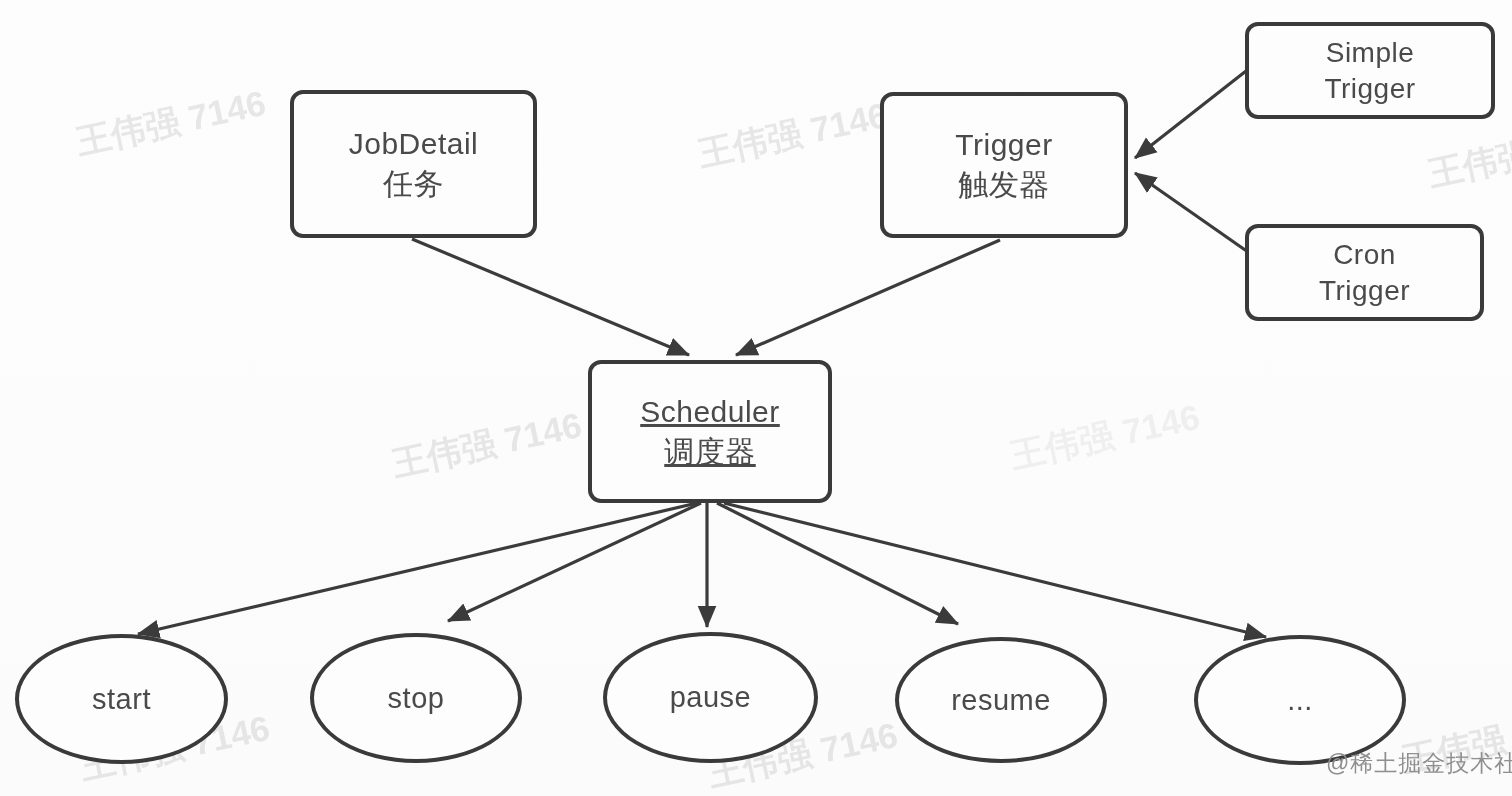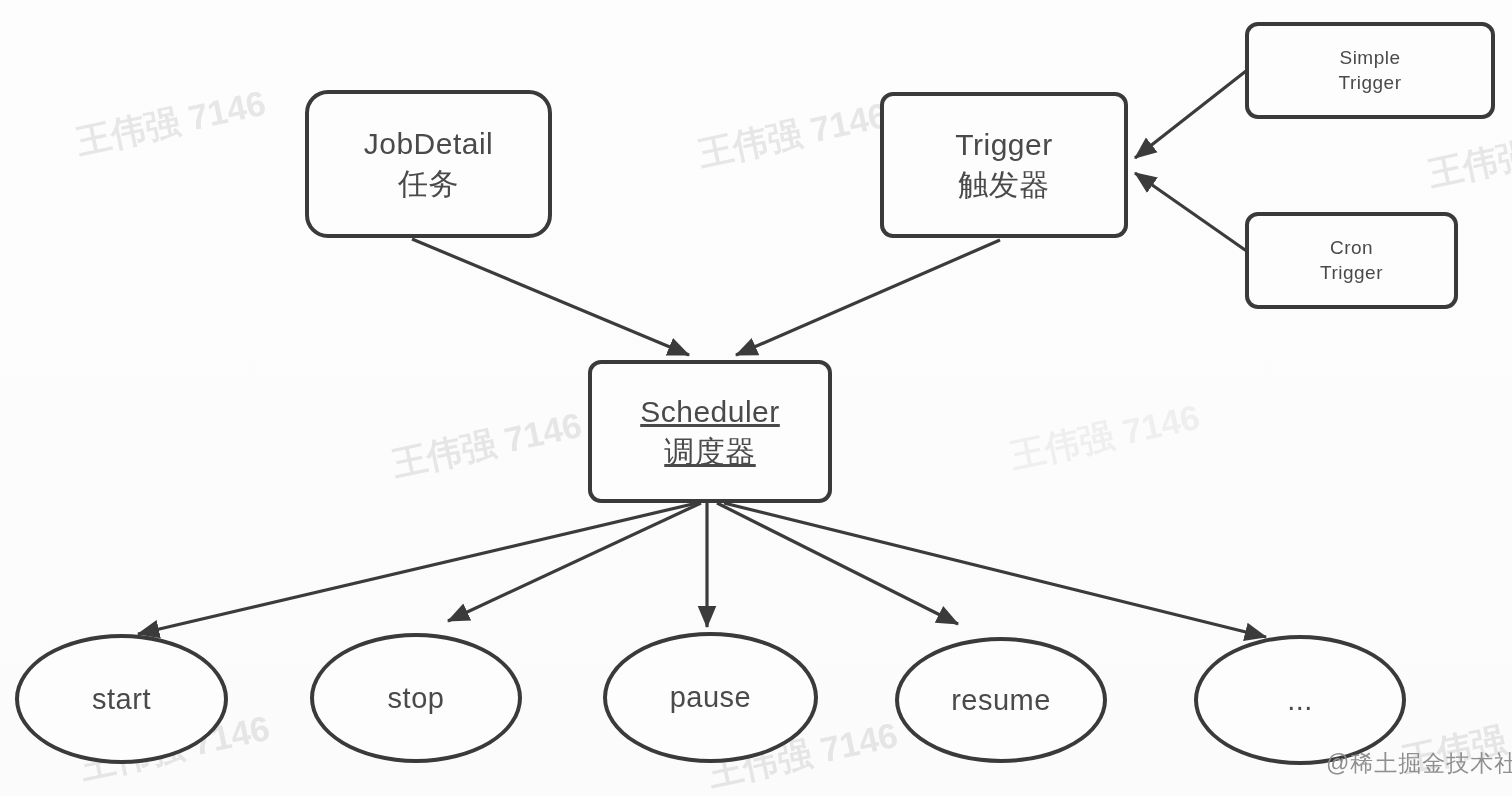--- a/index.html
+++ b/index.html
@@ -34,27 +34,27 @@
   }
   .rect {
     border: 4px solid #3a3a3a;
     border-radius: 13px;
   }
   .ellipse {
     border: 4px solid #3a3a3a;
     border-radius: 50%;
   }
   .nl { font-size: 30px; line-height: 1.32; letter-spacing: 0.5px; }
-  .nl-sm { font-size: 19px; line-height: 1.28; }
+  .nl-sm { font-size: 28px; line-height: 1.28; }
   .el { font-size: 29px; letter-spacing: 0.5px; }
 
-  #node-jobdetail { left: 305px; top: 90px;  width: 247px; height: 148px; border-radius: 23px; }
+  #node-jobdetail { left: 290px; top: 90px;  width: 247px; height: 148px; }
   #node-trigger   { left: 880px; top: 92px;  width: 248px; height: 146px; }
   #node-simple-trigger { left: 1245px; top: 22px;  width: 250px; height: 97px; }
-  #node-cron-trigger   { left: 1245px; top: 212px; width: 213px; height: 97px; }
+  #node-cron-trigger   { left: 1245px; top: 224px; width: 239px; height: 97px; }
   #node-scheduler { left: 588px; top: 360px; width: 244px; height: 143px; text-decoration: underline; }
 
   #node-start  { left: 15px;   top: 634px; width: 213px; height: 130px; }
   #node-stop   { left: 310px;  top: 633px; width: 212px; height: 130px; }
   #node-pause  { left: 603px;  top: 632px; width: 215px; height: 131px; }
   #node-resume { left: 895px;  top: 637px; width: 212px; height: 126px; }
   #node-more   { left: 1194px; top: 635px; width: 212px; height: 130px; }
 
   .wm {
     position: absolute;

